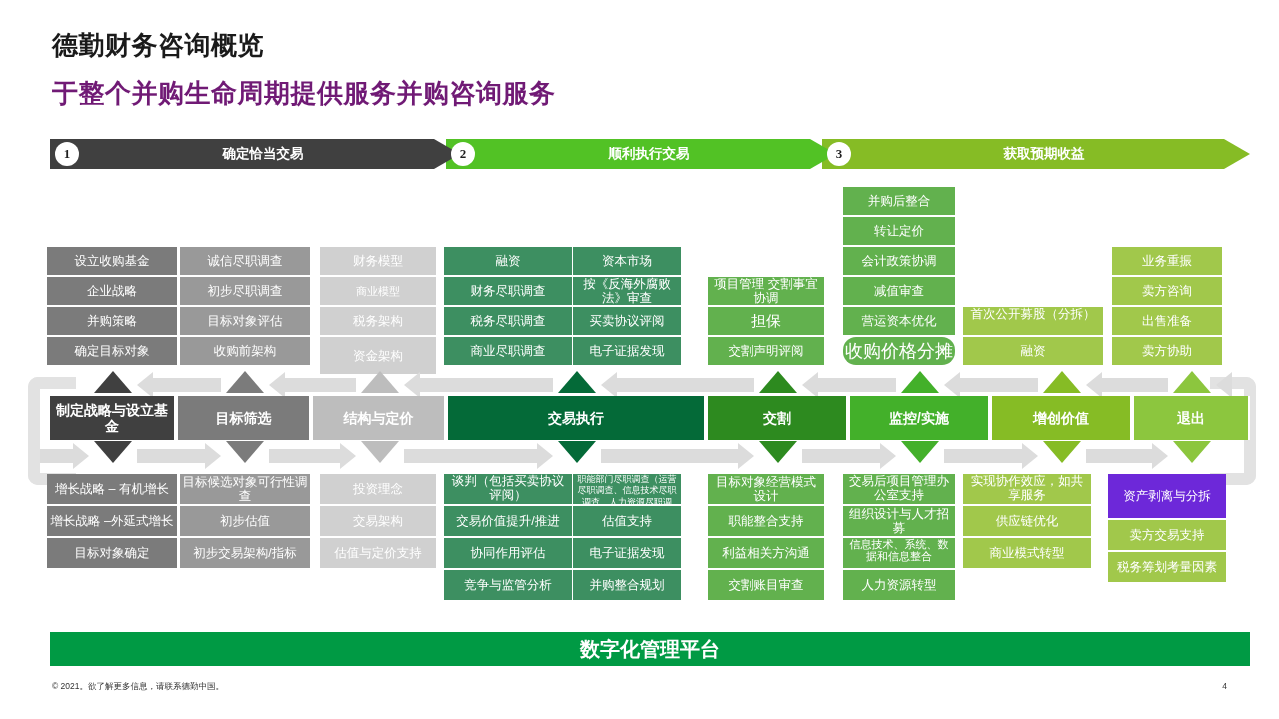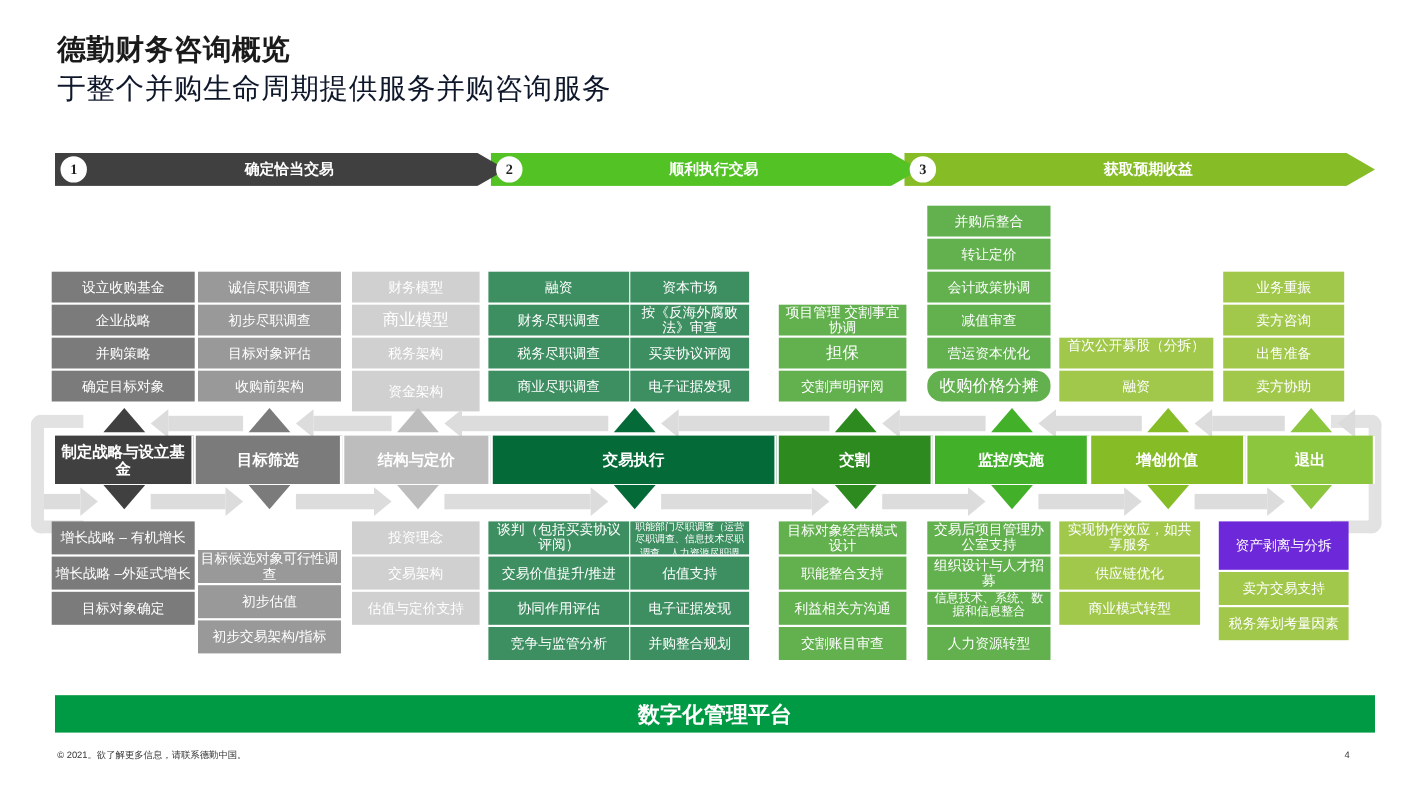--- a/index.html
+++ b/index.html
@@ -12,22 +12,22 @@
     color:#222;
   }
   .slide{position:absolute;left:0;top:0;width:1279px;height:719px;}
 
   
   #page-title{
     position:absolute;left:52px;top:28px;
     font-size:26px;font-weight:bold;color:#1a1a1a;letter-spacing:.5px;
   }
   #page-subtitle{
-    position:absolute;left:52px;top:63px;
-    font-size:26px;font-weight:normal;color:#0f172a;letter-spacing:.5px;
+    position:absolute;left:52px;top:76px;
+    font-size:26px;font-weight:bold;color:#701a75;letter-spacing:.5px;
   }
 
   
   #phase-banner{position:absolute;left:50px;top:139px;width:1200px;height:30px;}
   .phase{
     position:absolute;top:0;height:30px;
     display:flex;align-items:center;justify-content:center;
     color:#fff;font-size:13.5px;font-weight:bold;
   }
   .phase .plabel{position:relative;left:8px;}
@@ -113,21 +113,21 @@
         <div class="cell" style="background: rgb(123, 123, 123); height: 28px; font-size: 12.5px;">确定目标对象</div>
       </div>
       <div class="col" style="left: 180px; width: 130px; top: 247px;">
         <div class="cell" style="background: rgb(153, 153, 153); height: 28px; font-size: 12.5px;">诚信尽职调查</div>
         <div class="cell" style="background: rgb(153, 153, 153); height: 28px; font-size: 12.5px;">初步尽职调查</div>
         <div class="cell" style="background: rgb(153, 153, 153); height: 28px; font-size: 12.5px;">目标对象评估</div>
         <div class="cell" style="background: rgb(153, 153, 153); height: 28px; font-size: 12.5px;">收购前架构</div>
       </div>
       <div class="col" style="left: 320px; width: 116px; top: 247px;">
         <div class="cell" style="background: rgb(208, 208, 208); height: 28px; font-size: 12.5px;">财务模型</div>
-        <div class="cell" style="background: rgb(208, 208, 208); height: 28px; font-size: 15px;">商业模型</div>
+        <div class="cell" style="background: rgb(208, 208, 208); height: 28px; font-size: 11px;">商业模型</div>
         <div class="cell" style="background: rgb(208, 208, 208); height: 28px; font-size: 12.5px;">税务架构</div>
         <div class="cell" style="background: rgb(208, 208, 208); height: 37px; font-size: 12.5px;">资金架构</div>
       </div>
       <div class="col" style="left: 444px; width: 128px; top: 247px;">
         <div class="cell" style="background: rgb(61, 143, 97); height: 28px; font-size: 12.5px;">融资</div>
         <div class="cell" style="background: rgb(61, 143, 97); height: 28px; font-size: 12.5px;">财务尽职调查</div>
         <div class="cell" style="background: rgb(61, 143, 97); height: 28px; font-size: 12.5px;">税务尽职调查</div>
         <div class="cell" style="background: rgb(61, 143, 97); height: 28px; font-size: 12.5px;">商业尽职调查</div>
       </div>
       <div class="col" style="left: 573px; width: 108px; top: 247px;">
@@ -141,21 +141,21 @@
 交割事宜协调</div>
         <div class="cell" style="background: rgb(98, 177, 78); height: 28px; font-size: 15px;">担保</div>
         <div class="cell" style="background: rgb(98, 177, 78); height: 28px; font-size: 12.5px;">交割声明评阅</div>
       </div>
       <div class="col" style="left: 843px; width: 112px; top: 187px;">
         <div class="cell" style="background: rgb(98, 177, 78); height: 28px; font-size: 12.5px;">并购后整合</div>
         <div class="cell" style="background: rgb(98, 177, 78); height: 28px; font-size: 12.5px;">转让定价</div>
         <div class="cell" style="background: rgb(98, 177, 78); height: 28px; font-size: 12.5px;">会计政策协调</div>
         <div class="cell" style="background: rgb(98, 177, 78); height: 28px; font-size: 12.5px;">减值审查</div>
         <div class="cell" style="background: rgb(98, 177, 78); height: 28px; font-size: 12.5px;">营运资本优化</div>
-        <div class="cell" style="background: rgb(98, 177, 78); height: 28px; font-size: 15px; border-radius: 13px;">收购价格分摊</div>
+        <div class="cell" style="background: rgb(98, 177, 78); height: 28px; font-size: 18px; border-radius: 13px;">收购价格分摊</div>
       </div>
       <div class="col" style="left: 963px; width: 140px; top: 307px;">
         <div class="cell clip" style="background: rgb(161, 200, 75); height: 28px; font-size: 12.5px;">首次公开募股（分拆）</div>
         <div class="cell" style="background: rgb(161, 200, 75); height: 28px; font-size: 12.5px;">融资</div>
       </div>
       <div class="col" style="left: 1112px; width: 110px; top: 247px;">
         <div class="cell" style="background: rgb(161, 200, 75); height: 28px; font-size: 12.5px;">业务重振</div>
         <div class="cell" style="background: rgb(161, 200, 75); height: 28px; font-size: 12.5px;">卖方咨询</div>
         <div class="cell" style="background: rgb(161, 200, 75); height: 28px; font-size: 12.5px;">出售准备</div>
         <div class="cell" style="background: rgb(161, 200, 75); height: 28px; font-size: 12.5px;">卖方协助</div>
@@ -225,21 +225,21 @@
         <span>退出</span>
       </div>
     </div>
 
   <div id="bottom-boxes">
       <div class="col" style="left: 47px; width: 130px; top: 474px;">
         <div class="cell" style="background: rgb(123, 123, 123); height: 30px; font-size: 12.5px; line-height: 1.12;">增长战略 – 有机增长</div>
         <div class="cell" style="background: rgb(123, 123, 123); height: 30px; font-size: 12.5px; line-height: 1.12;">增长战略 –外延式增长</div>
         <div class="cell" style="background: rgb(123, 123, 123); height: 30px; font-size: 12.5px; line-height: 1.12;">目标对象确定</div>
       </div>
-      <div class="col" style="left: 180px; width: 130px; top: 500px;">
+      <div class="col" style="left: 180px; width: 130px; top: 474px;">
         <div class="cell" style="background: rgb(153, 153, 153); height: 30px; font-size: 12.5px; line-height: 1.12;">目标候选对象可行性调查</div>
         <div class="cell" style="background: rgb(153, 153, 153); height: 30px; font-size: 12.5px; line-height: 1.12;">初步估值</div>
         <div class="cell" style="background: rgb(153, 153, 153); height: 30px; font-size: 12.5px; line-height: 1.12;">初步交易架构/指标</div>
       </div>
       <div class="col" style="left: 320px; width: 116px; top: 474px;">
         <div class="cell" style="background: rgb(208, 208, 208); height: 30px; font-size: 12.5px; line-height: 1.12;">投资理念</div>
         <div class="cell" style="background: rgb(208, 208, 208); height: 30px; font-size: 12.5px; line-height: 1.12;">交易架构</div>
         <div class="cell" style="background: rgb(208, 208, 208); height: 30px; font-size: 12.5px; line-height: 1.12;">估值与定价支持</div>
       </div>
       <div class="col" style="left: 444px; width: 128px; top: 474px;">

